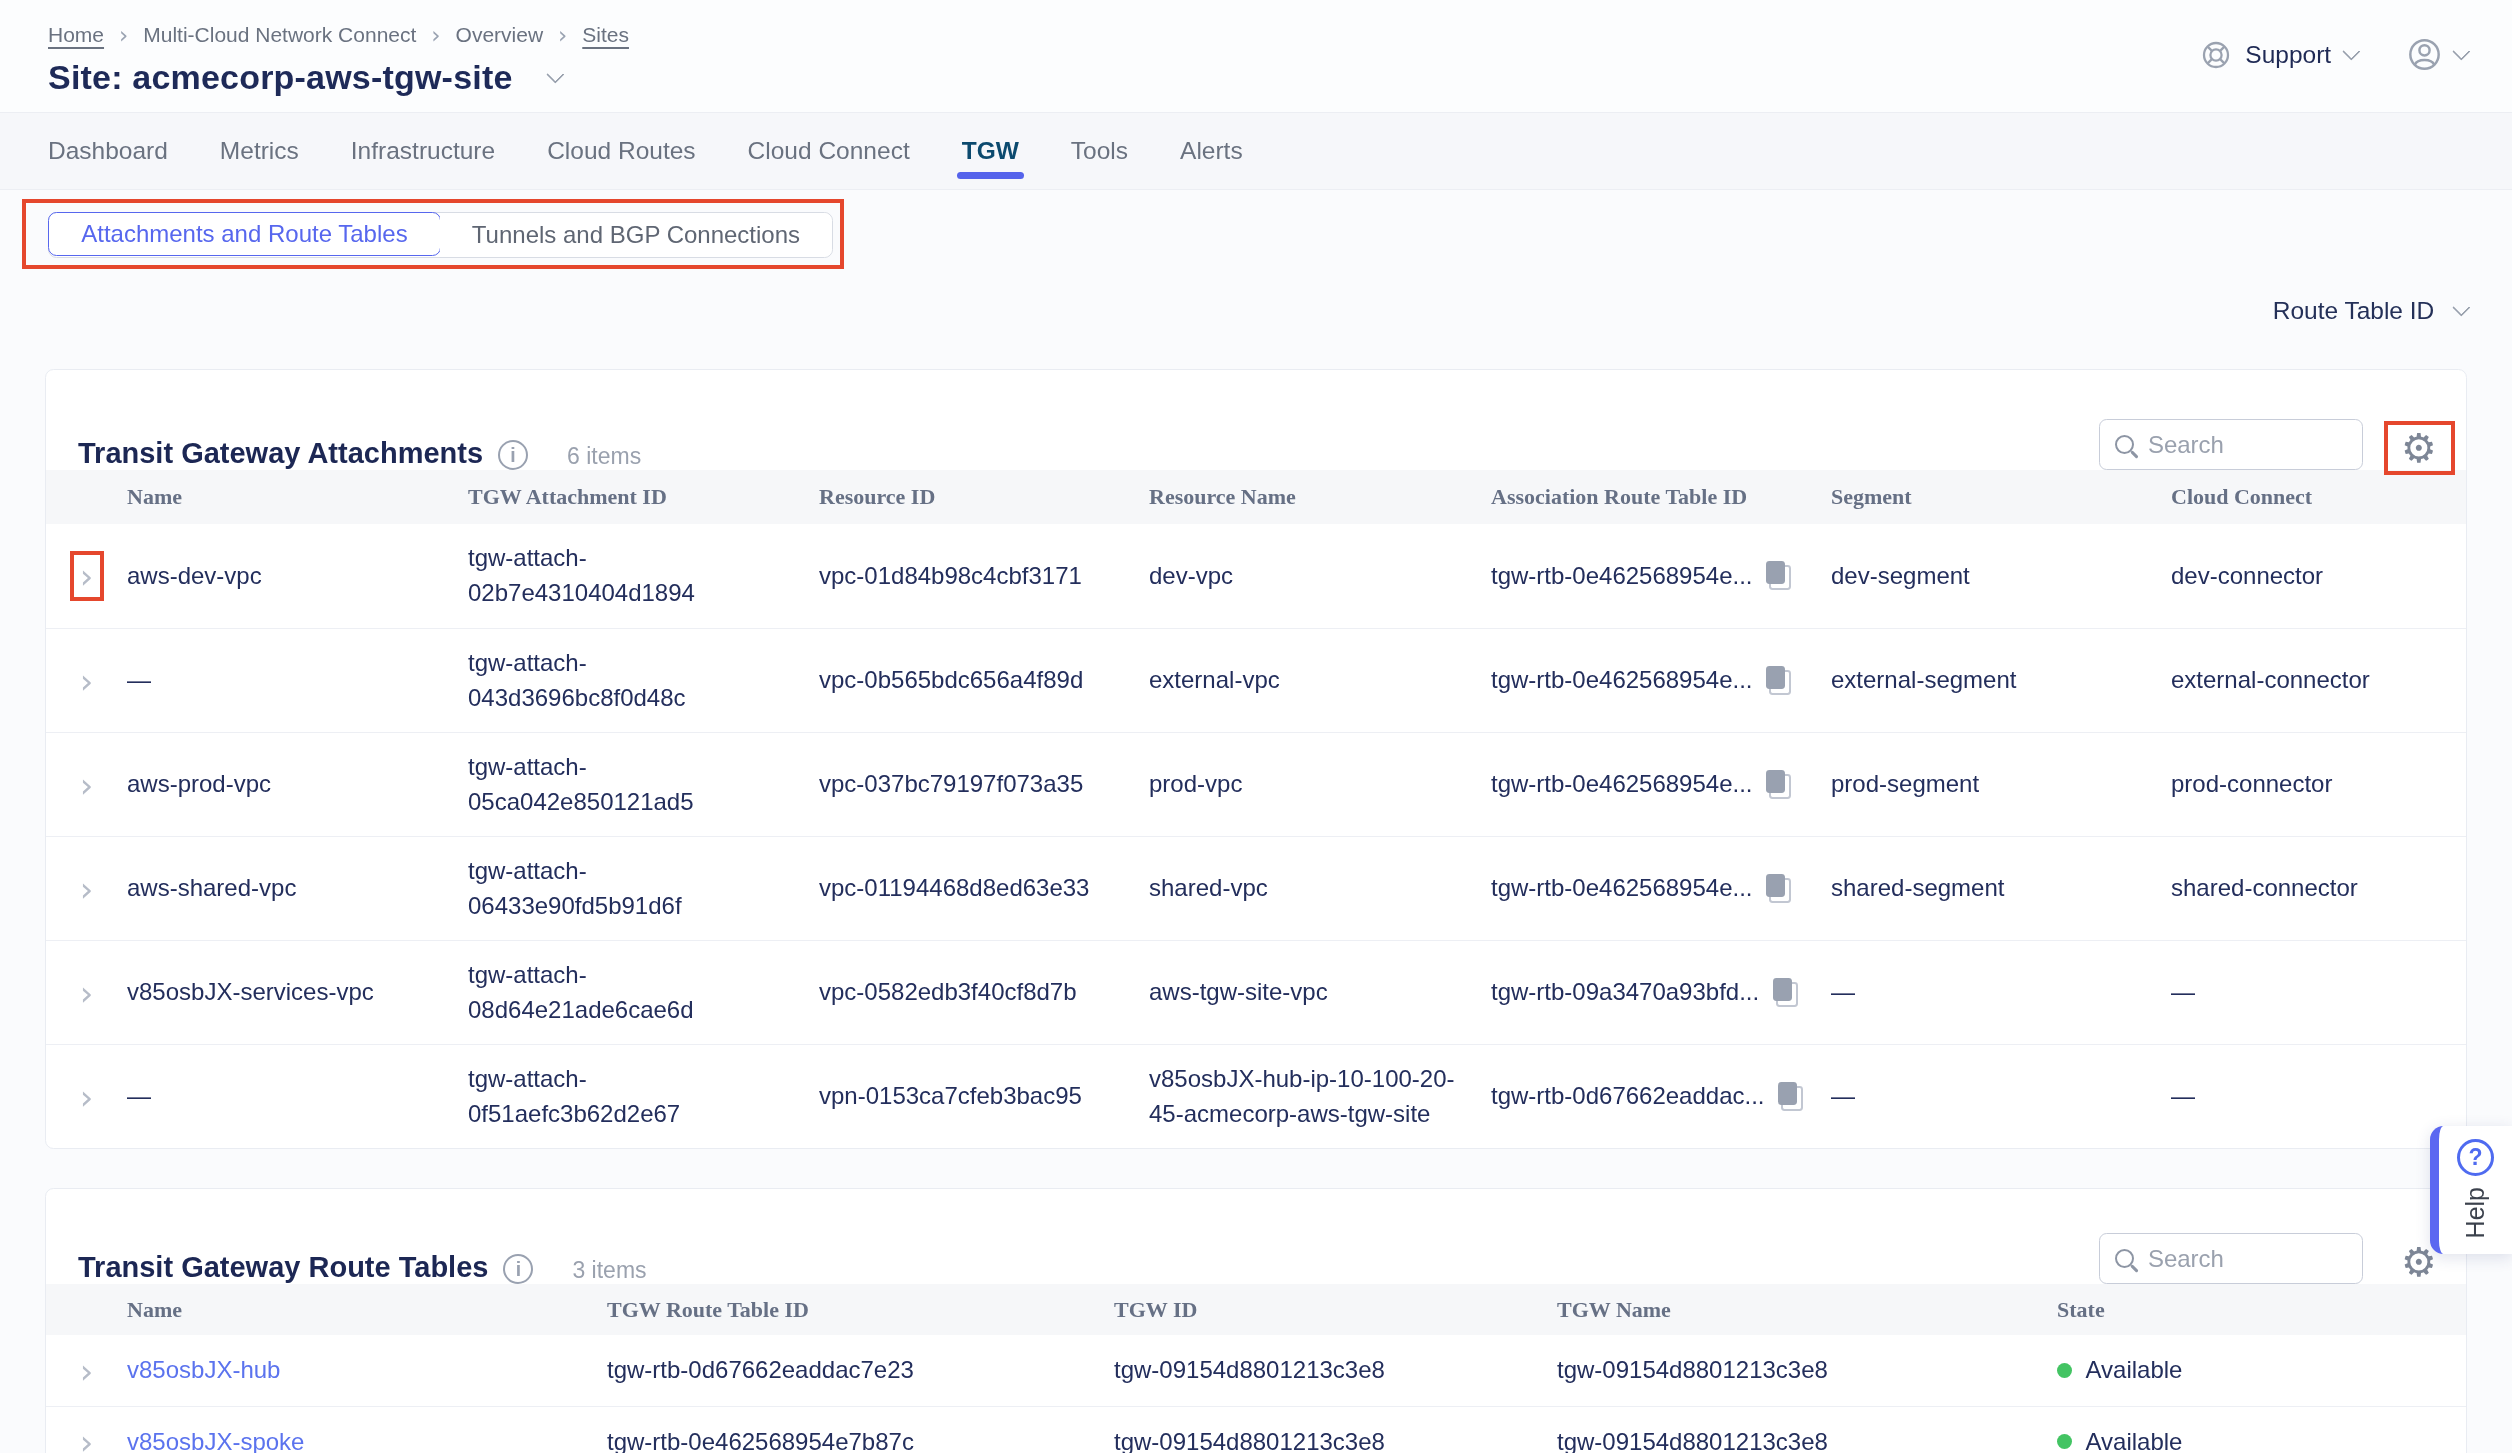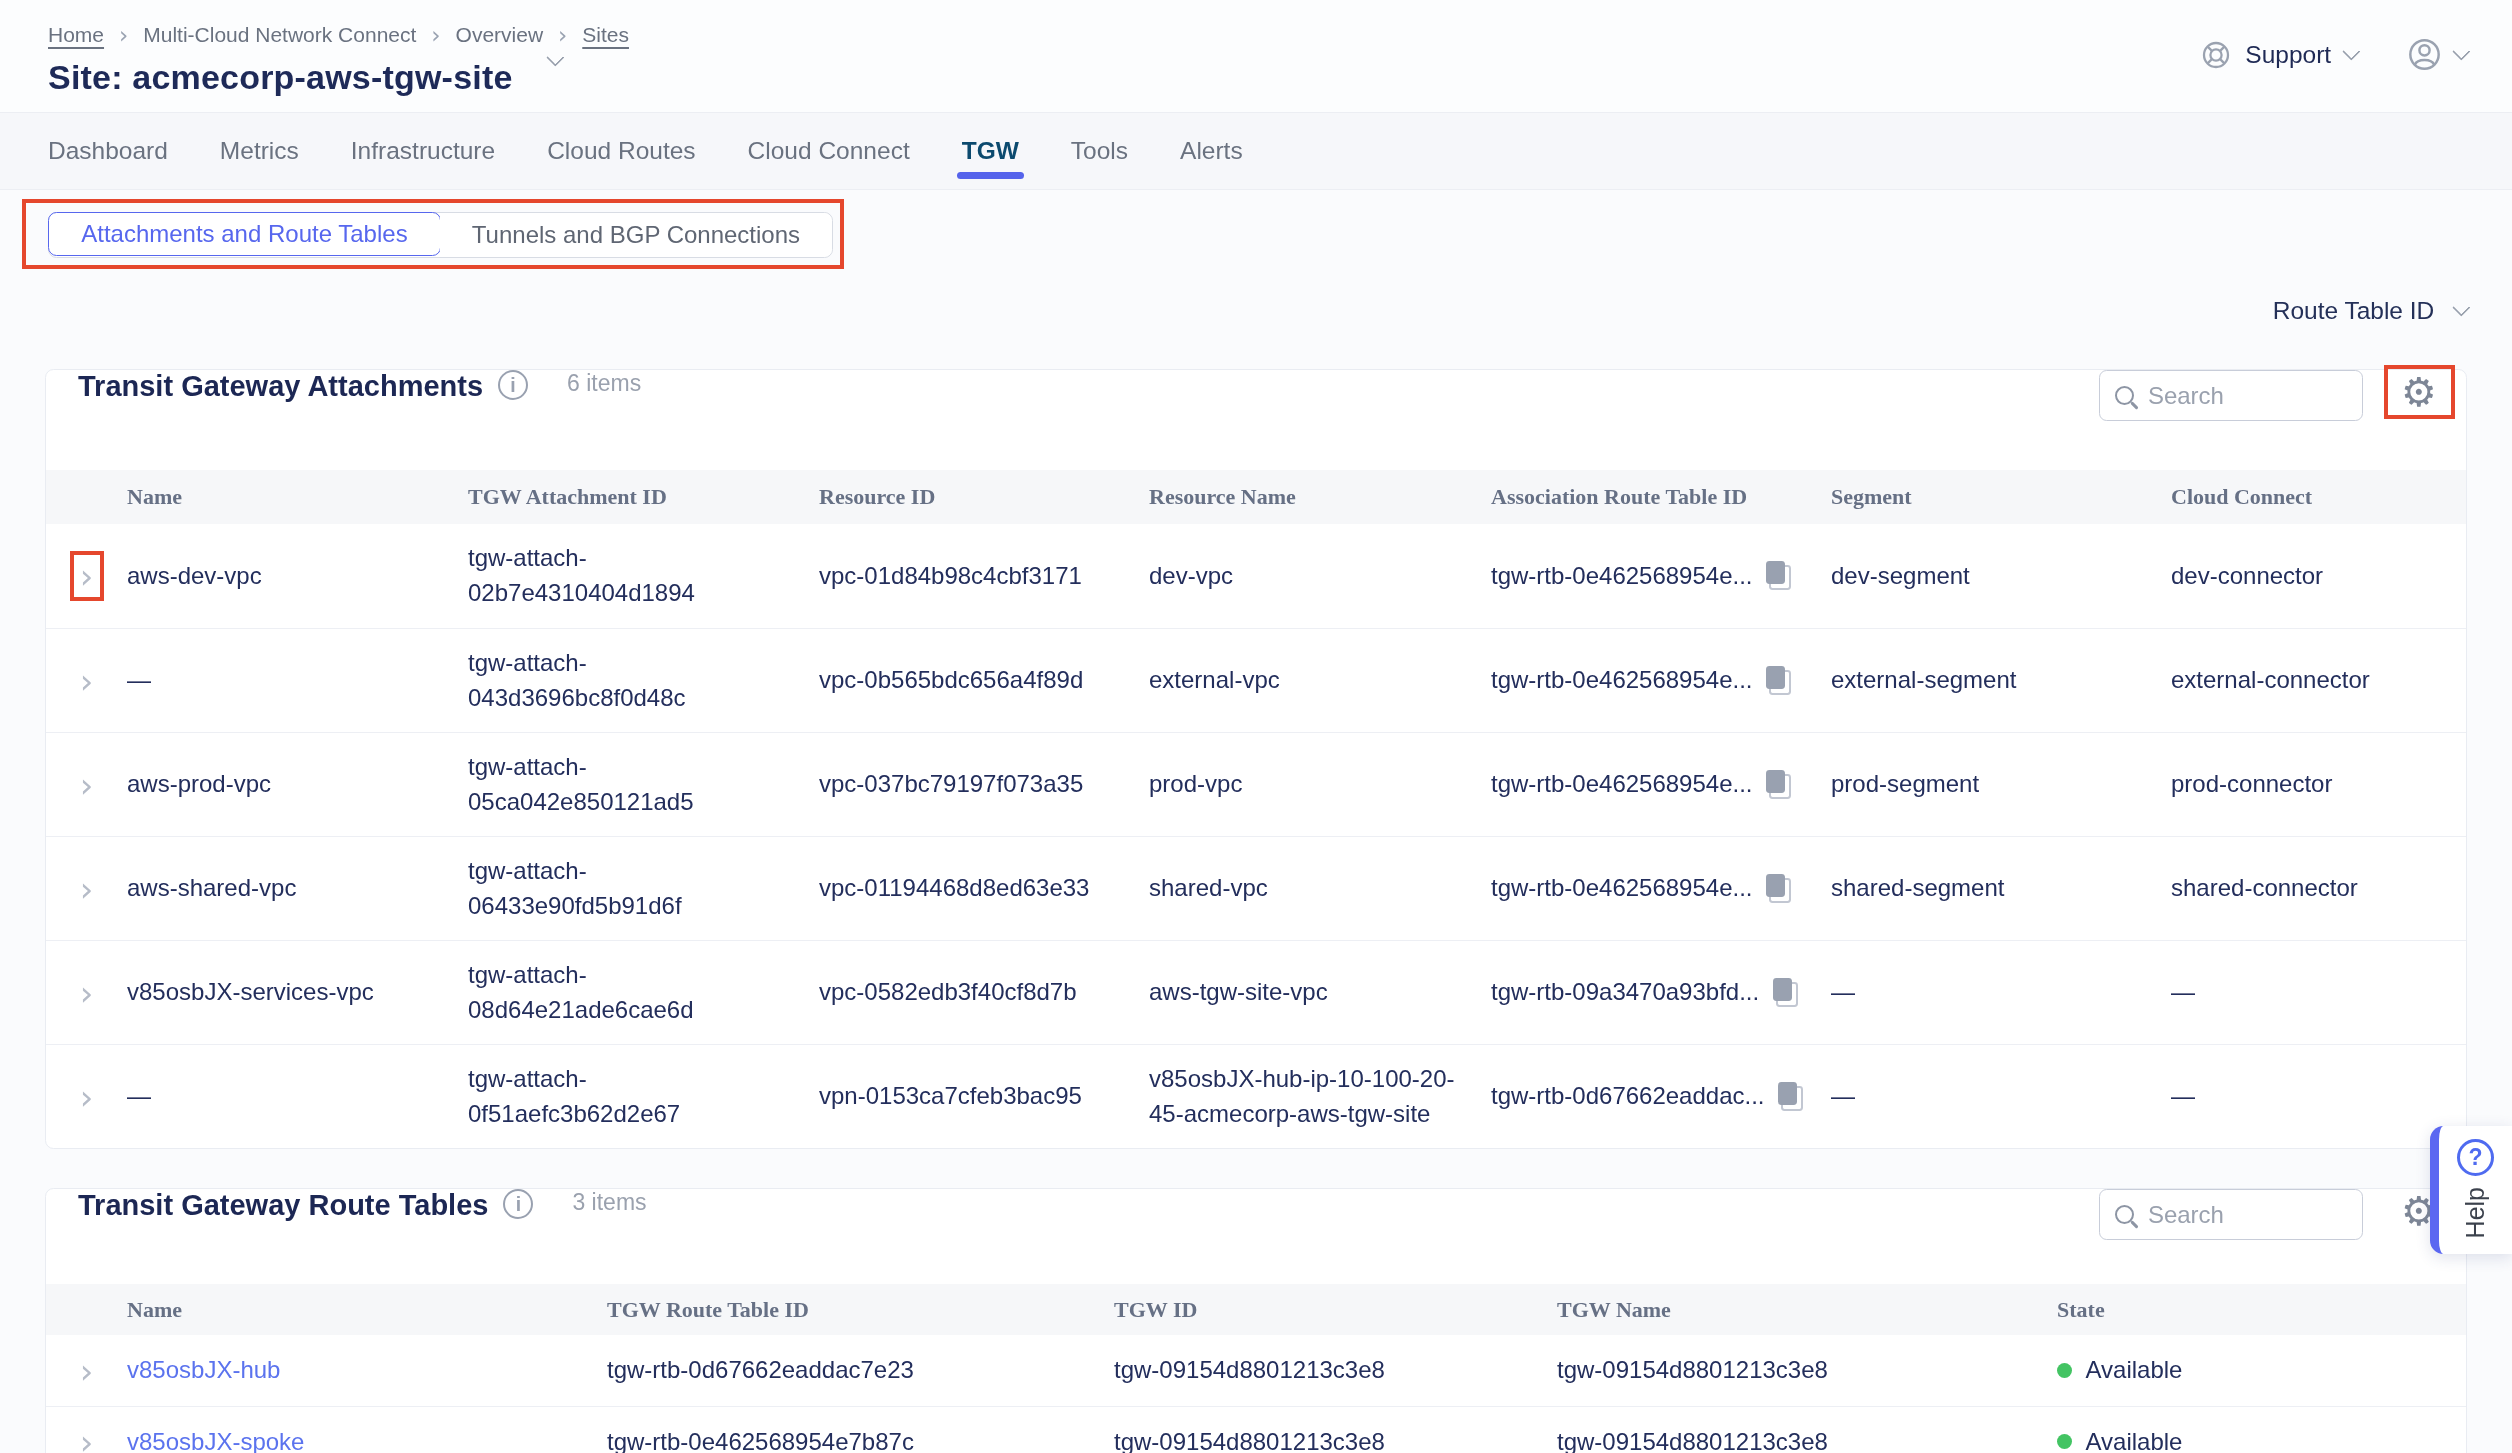--- a/index.html
+++ b/index.html
@@ -11,21 +11,21 @@
     color:#222d5b;
   }
   .edge-strip { position:absolute; left:0; top:0; width:8.5px; height:112px; background:#b6c3de; }
 
   
   .app-header { height:112px; background:#fcfdfe; padding:22px 0 0 48px; position:relative; }
   .breadcrumb { display:flex; align-items:center; gap:15px; font-size:21px; color:#6a7280; }
   .crumb { white-space:nowrap; }
   .crumb.underlined { text-decoration:underline; text-underline-offset:5px; cursor:pointer; }
   .crumb-sep { color:#9aa3b2; font-size:23px; font-family:"DejaVu Sans",sans-serif; }
-  .page-title-row { margin-top:10px; display:flex; gap:36px; }
+  .page-title-row { margin-top:10px; display:flex; align-items:center; gap:36px; }
   .page-title { font-size:34px; font-weight:600; color:#1e2a58; letter-spacing:0.2px; }
   .chev-down { width:12.7px; height:12.7px; border-right:2.5px solid #98a0ad; border-bottom:2.5px solid #98a0ad;
                transform:rotate(45deg); display:inline-block; margin-top:-6.8px; border-radius:0.8px; flex:none; }
   .topbar-right { position:absolute; top:36px; right:44px; display:flex; align-items:center; gap:49px; }
   .support { display:flex; align-items:center; gap:13.5px; font-size:24.5px; color:#1f2a55; cursor:pointer; }
   .avatar-group { display:flex; align-items:center; gap:12px; cursor:pointer; }
 
   
   .tabbar { height:78px; background:#f6f7fa; border-top:0.8px solid #eceef3; border-bottom:0.8px solid #eceef3;
             display:flex; align-items:stretch; padding-left:48px; gap:52px; }
@@ -48,21 +48,21 @@
   .ann-chev { inset:-4.2px -2.5px; }
 
   
   .route-dd-row { display:flex; justify-content:flex-end; align-items:center; gap:21px;
                   margin:39px 44px 0 0; font-size:24.5px; color:#243058; cursor:pointer; }
 
   
   .card { background:#fff; border:0.8px solid #e9ecf2; border-radius:8.5px; margin:0 45px; overflow:visible; }
   .card-1 { margin-top:44px; }
   .card-2 { margin-top:39px; }
-  .card-head { display:flex; align-items:flex-start; height:100px; padding:0 25px 0 32px; }
+  .card-head { display:flex; align-items:flex-end; height:100px; padding:0 25px 0 32px; }
   .card-head.small { height:95px; }
   .card-title { font-size:29px; font-weight:600; color:#1c2754; white-space:nowrap; }
   .info-icon { width:30px; height:30px; border:2.1px solid #99a1b0; border-radius:50%; color:#99a1b0;
                font-size:19.4px; display:flex; align-items:center; justify-content:center; margin-left:15px;
                font-weight:600; flex:none; cursor:pointer; }
   .items-count { font-size:23px; color:#9aa1ae; margin-left:39px; white-space:nowrap; }
   .search-box { margin-left:auto; width:264px; height:51px; border:1.7px solid #c8cdd9; border-radius:7.6px;
                 display:flex; align-items:center; padding:0 12px 0 15px; gap:13.5px; background:#fff; flex:none; }
   .search-icon { width:19.4px; height:19.4px; border:2.5px solid #8d95a4; border-radius:50%; position:relative; flex:none; }
   .search-icon::after { content:""; position:absolute; width:3px; height:9.3px; background:#8d95a4;

